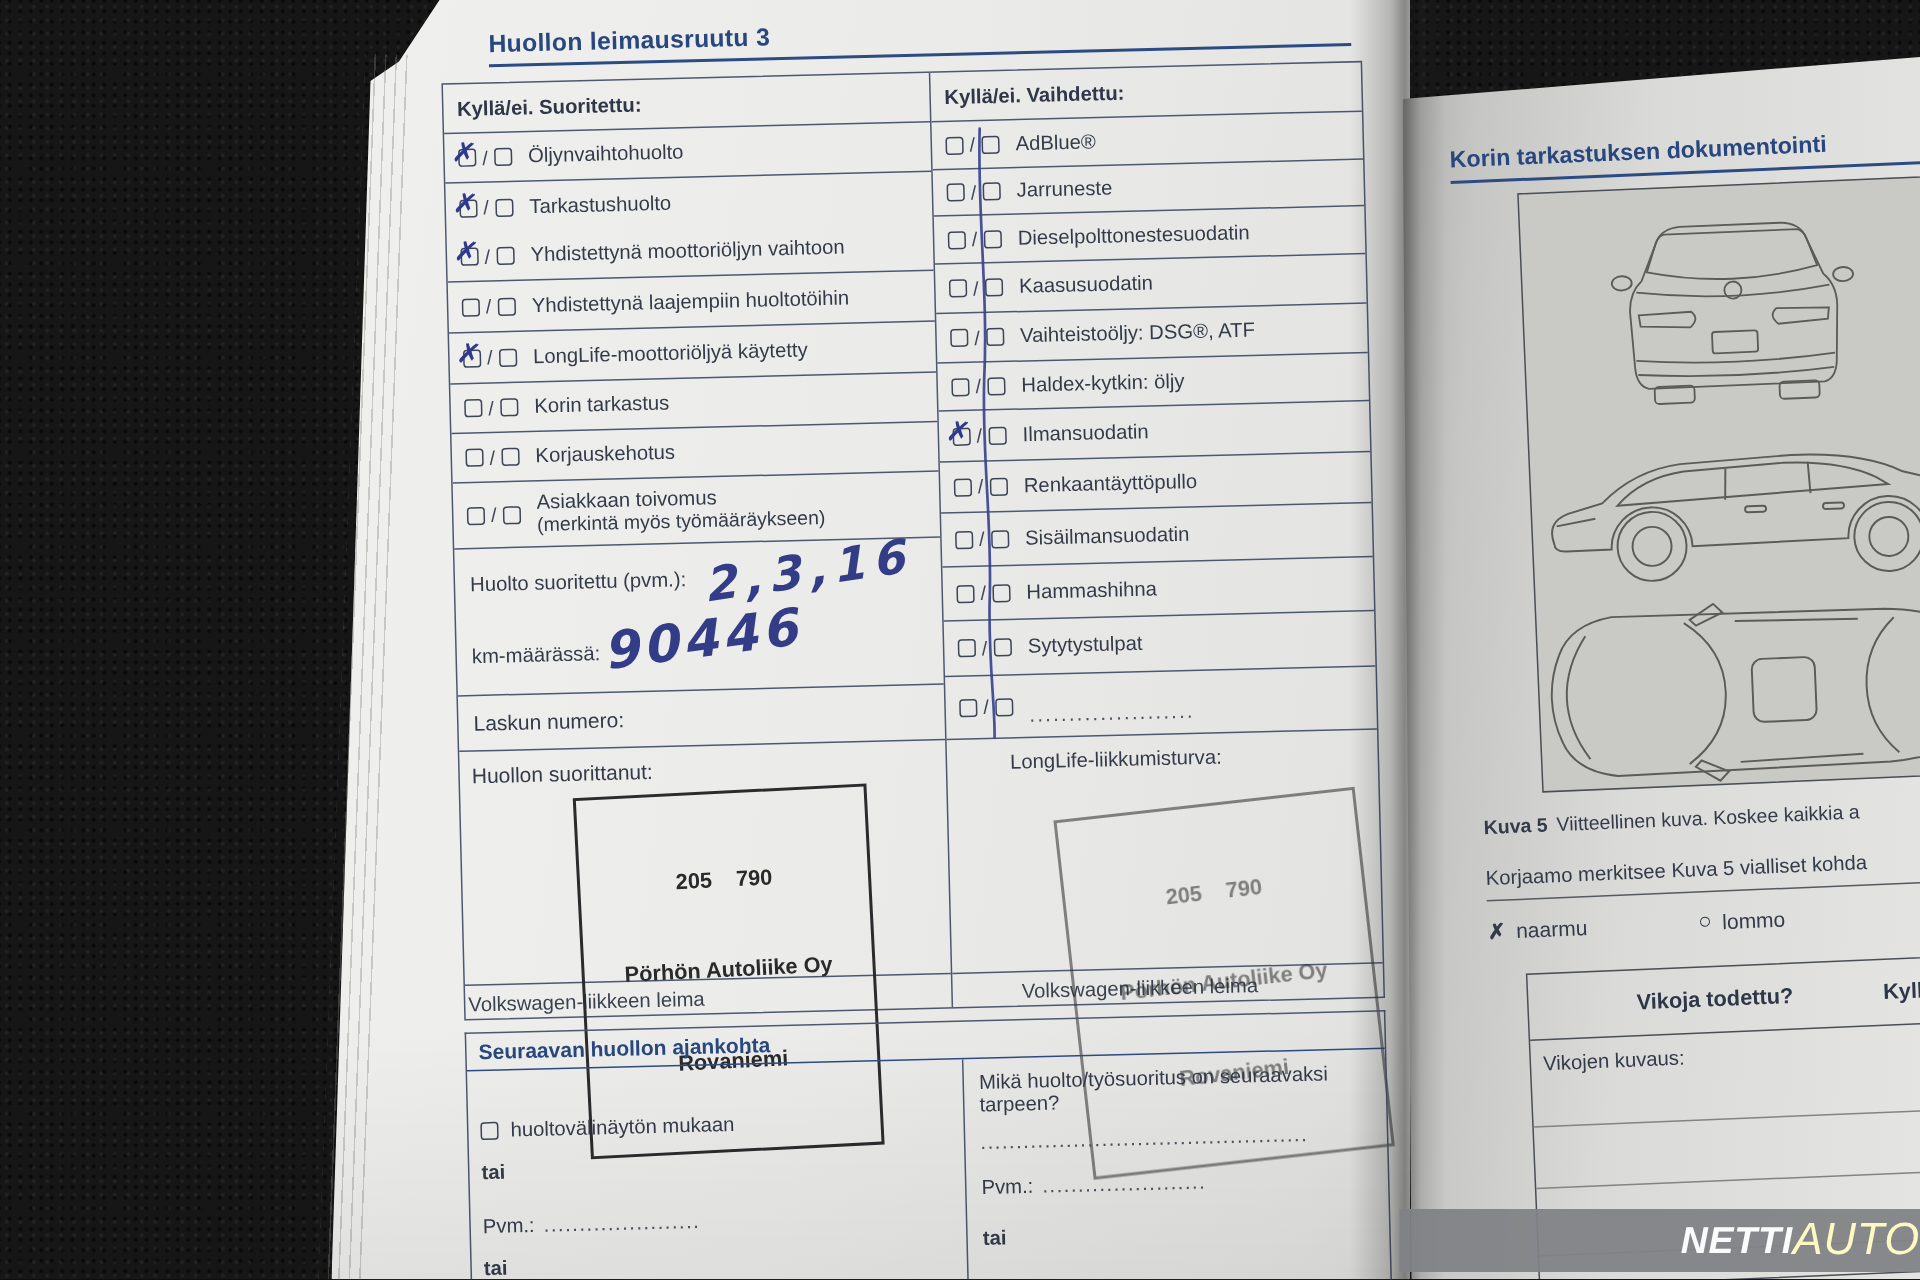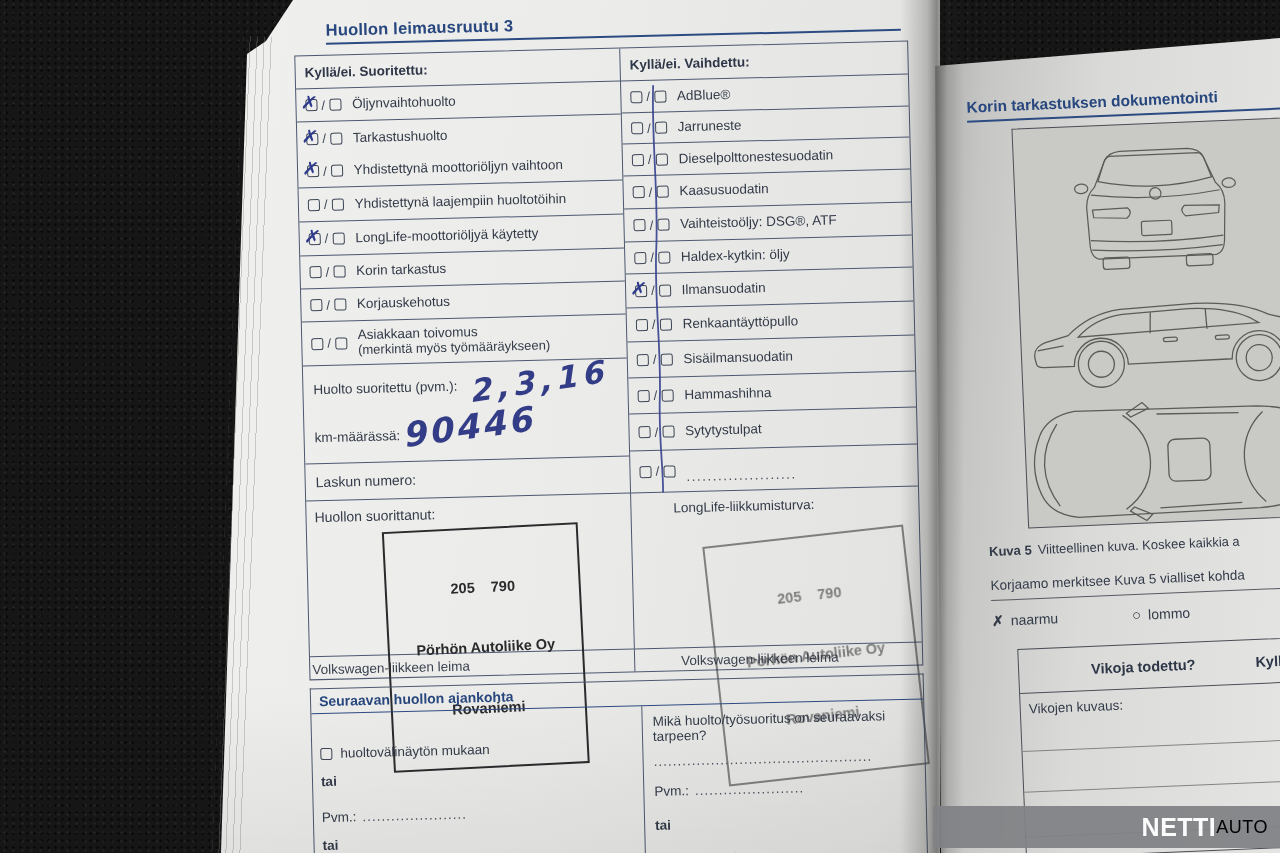--- a/index.html
+++ b/index.html
@@ -108,23 +108,23 @@
   .dt-desc{margin:8px 0 0 8px;font-size:13.5px;color:#333b49;}
   .dt-line{border-bottom:1.1px solid #83837f;width:100%;}
   .dt-line.l1{margin-top:34px;}
   .dt-line.l2{margin-top:40px;}
   .dt-line.l3{margin-top:44px;}
   
   .gutter{position:absolute;left:900px;top:0;width:64px;height:853px;pointer-events:none;
     background:linear-gradient(90deg,rgba(0,0,0,0) 0%,rgba(20,20,20,0.22) 42%,rgba(8,8,8,0.42) 57%,rgba(40,40,40,0.16) 74%,rgba(0,0,0,0) 100%);}
   .watermark{position:absolute;left:933px;top:806px;width:347px;height:42px;
     background:rgba(127,130,133,0.94);display:flex;align-items:center;justify-content:flex-end;
-    padding-right:12px;box-sizing:border-box;}
+    box-sizing:border-box;font-style:italic;}
   .wm-bold{font-weight:800;color:#fbfbfb;font-size:25px;letter-spacing:.5px;}
-  .wm-light{font-weight:400;color:#000000;font-size:18px;letter-spacing:.5px;}
+  .wm-light{font-weight:400;color:#fef9c3;font-size:30px;letter-spacing:.5px;}
 </style>
 </head>
 <body>
 
 <div class="stage">
 
   <div class="page-left"></div>
   <div class="stack-lines"></div>
 
   <div class="lp-content">

